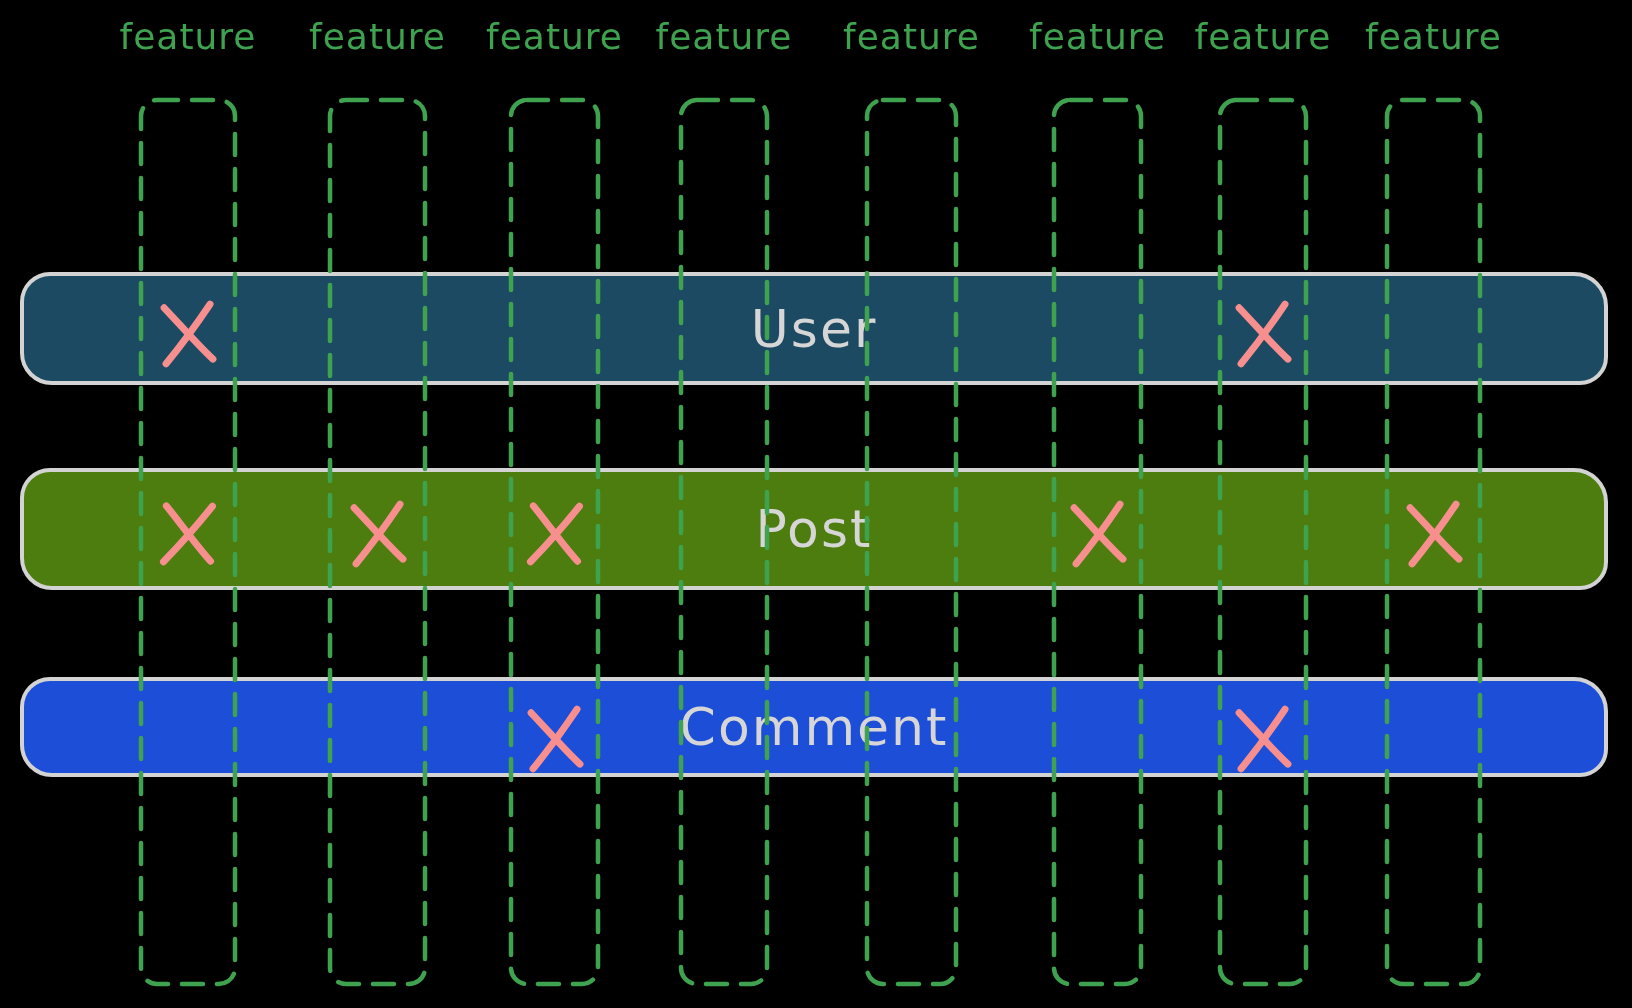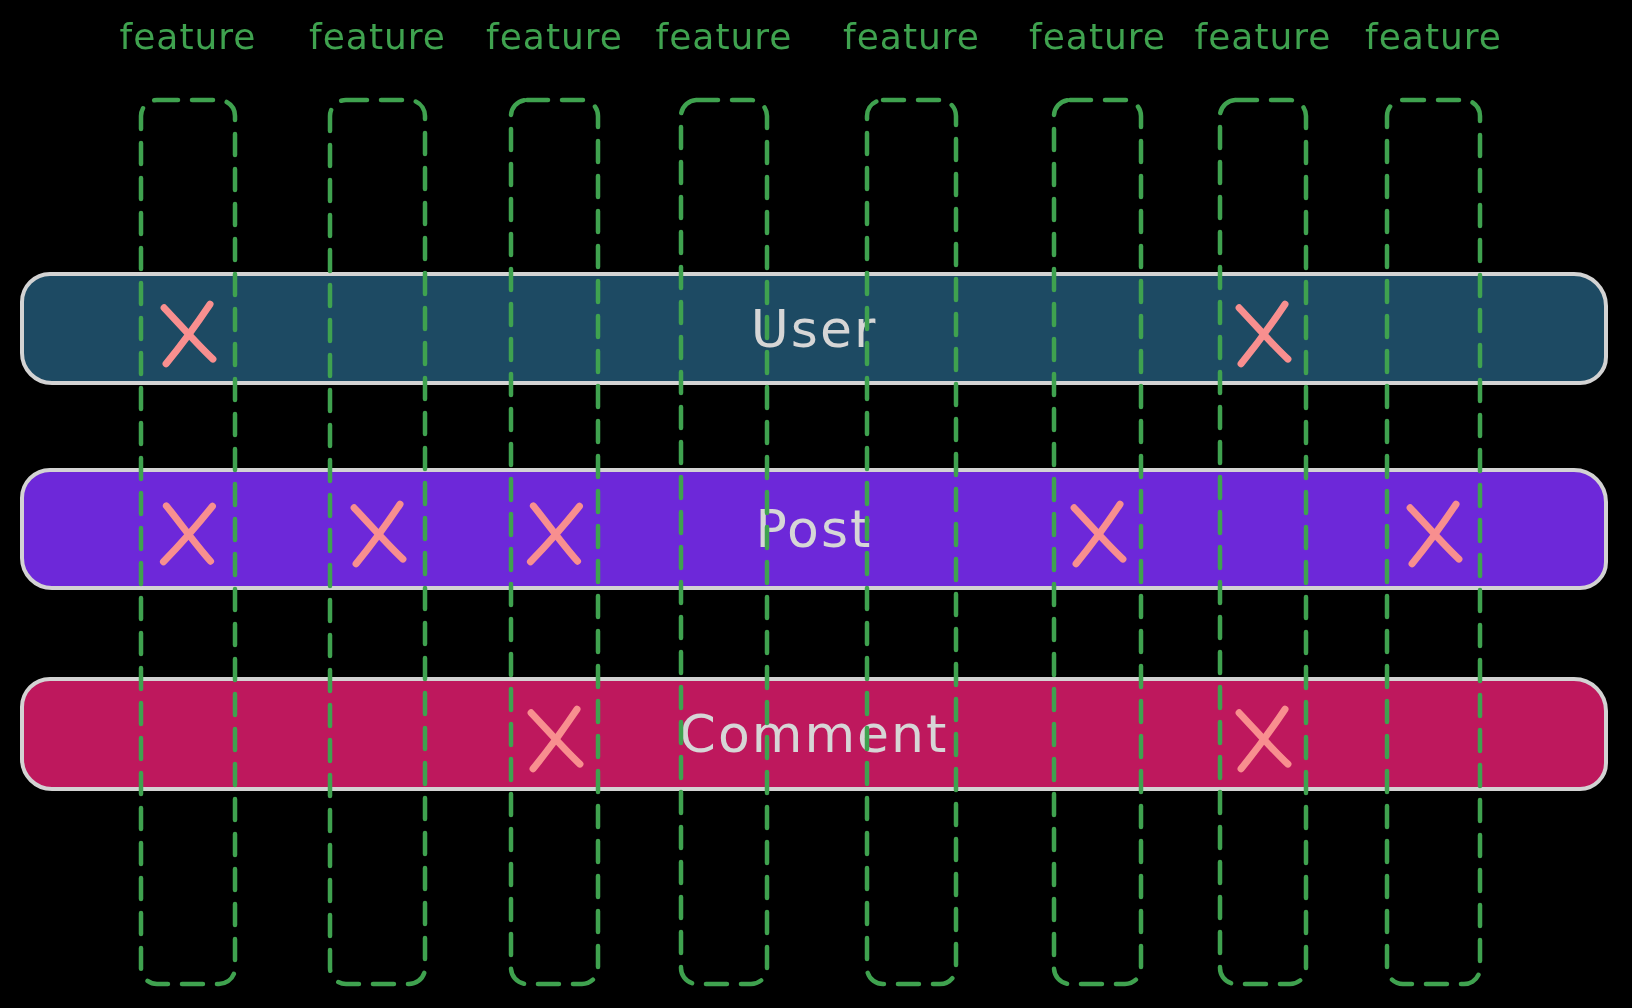--- a/index.html
+++ b/index.html
@@ -59,24 +59,24 @@
   }
 </style>
 </head>
 <body>
 
 <div class="canvas">
   <div class="layer rows-layer">
       <div class="entity-row" style="left: 20px; width: 1588px; top: 272px; height: 113px; background: rgb(29, 74, 99); border-color: rgb(211, 211, 211);">
         <span class="entity-label" style="color: rgb(214, 214, 214);">User</span>
       </div>
-      <div class="entity-row" style="left: 20px; width: 1588px; top: 468px; height: 122px; background: #6d28d9; border-color: rgb(211, 211, 211);">
+      <div class="entity-row" style="left: 20px; width: 1588px; top: 468px; height: 122px; background: #4d7c0f; border-color: rgb(211, 211, 211);">
         <span class="entity-label" style="color: rgb(214, 214, 214);">Post</span>
       </div>
-      <div class="entity-row" style="left: 20px; width: 1588px; top: 677px; height: 114px; background: #be185d; border-color: rgb(211, 211, 211);">
+      <div class="entity-row" style="left: 20px; width: 1588px; top: 677px; height: 100px; background: #1d4ed8; border-color: rgb(211, 211, 211);">
         <span class="entity-label" style="color: rgb(214, 214, 214);">Comment</span>
       </div>
     </div>
   <div class="layer columns-layer">
       <svg class="column-svg" width="100" height="890" style="left: 138px; top: 97px;">
         <rect x="3" y="3" width="94" height="884" rx="16" fill="none" stroke="#3fa24f" stroke-width="4.5" stroke-dasharray="21 14" stroke-linecap="round"></rect>
       </svg>
       <svg class="column-svg" width="101" height="890" style="left: 327px; top: 97px;">
         <rect x="3" y="3" width="95" height="884" rx="16" fill="none" stroke="#3fa24f" stroke-width="4.5" stroke-dasharray="21 14" stroke-linecap="round"></rect>
       </svg>

